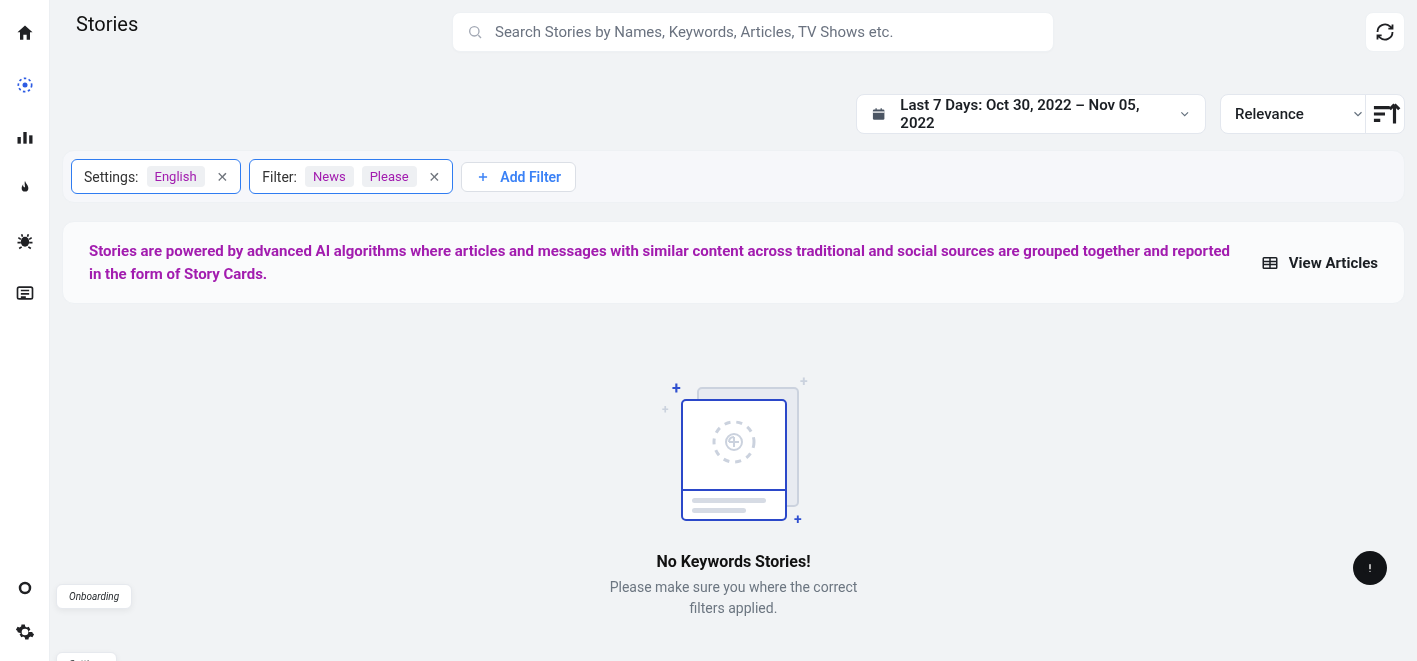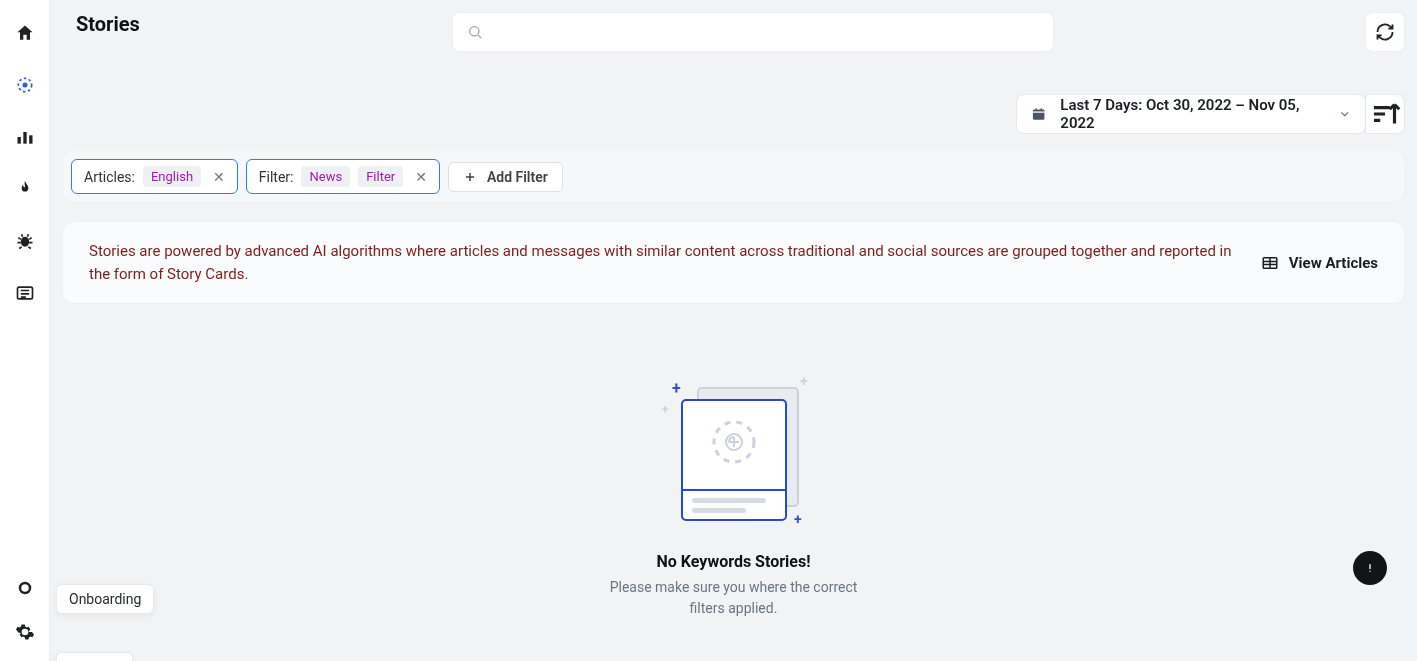--- a/index.html
+++ b/index.html
@@ -14,21 +14,21 @@
   }
   .sidebar .top-icons { display:flex; flex-direction:column; gap:30px; align-items:center; }
   .sidebar .bottom-icons { position:absolute; bottom:18px; left:0; right:0; display:flex; flex-direction:column; align-items:center; gap:22px; }
   .nav-icon { width:22px; height:22px; display:flex; align-items:center; justify-content:center; color:#202124; }
   .nav-icon svg { width:20px; height:20px; }
   .nav-icon.blue { color:#2d5be3; }
 
   .main { position:absolute; left:50px; top:0; right:0; bottom:0; padding:12px 12px 10px 12px; }
 
   .header-row { display:flex; align-items:center; gap:14px; }
-  .page-title { font-size:20px; font-weight:700; margin-left:14px; }
+  .page-title { font-size:20px; font-weight:400; margin-left:14px; }
 
   .search-wrap { margin-left:auto; margin-right:auto; width:602px; }
   .searchbox {
     display:flex; align-items:center; gap:12px;
     background:#fff; border:1px solid #eef1f4; border-radius:8px;
     height:40px; padding:0 14px; color:#6b7380;
     box-shadow:0 1px 2px rgba(0,0,0,0.02);
   }
   .searchbox svg { width:16px; height:16px; color:#a1a7b3; flex-shrink:0; }
   .searchbox .ph { white-space:nowrap; overflow:hidden; text-overflow:ellipsis; font-size:15px; }
@@ -64,39 +64,39 @@
     display:flex; align-items:center; gap:8px;
     background:#fff; border:1.5px solid #2f7cf1; border-radius:6px;
     padding:6px 12px; font-size:14px; color:#333;
   }
   .chip .label { color:#333; }
   .chip .tag { background:#eef0f3; border-radius:4px; padding:3px 8px; font-size:13px; color:#a21caf; }
   .chip .close { color:#70757d; font-size:14px; line-height:1; margin-left:4px; cursor:pointer; }
   .addfilter-btn {
     display:flex; align-items:center; gap:10px;
     background:#fff; border:1px solid #dbdfe6; border-radius:6px;
-    padding:6px 14px; font-size:14px; font-weight:600; color:#404040;
+    padding:6px 14px; font-size:14px; font-weight:600; color:#3b82f6;
   }
   .addfilter-btn svg { width:14px; height:14px; }
 
   .info-bar {
     margin-top:18px; background:#fafbfc; border:1px solid #eef1f4;
     border-radius:12px; padding:18px 26px; display:flex; align-items:center; gap:24px;
   }
-  .info-bar .desc { flex:1; font-size:15px; line-height:1.5; color:#7f1d1d; }
+  .info-bar .desc { flex:1; font-size:15px; line-height:1.5; color:#a21caf;font-weight:bold; }
   .viewarticles-btn { display:flex; align-items:center; gap:10px; font-weight:700; font-size:15px; color:#1b1f24; white-space:nowrap; }
   .viewarticles-btn svg { width:18px; height:18px; }
 
   .empty-state { margin-top:70px; display:flex; flex-direction:column; align-items:center; text-align:center; }
   .empty-title { font-size:16px; font-weight:700; margin-top:18px; }
   .empty-sub { font-size:14px; color:#6c7681; margin-top:6px; line-height:1.5; }
 
   .tooltip {
     position:absolute; background:#fff; border:1px solid #e6e9ee; border-radius:6px;
-    padding:6px 12px; font-size:14px; color:#262a2e; box-shadow:0 2px 6px rgba(0,0,0,0.06);
+    padding:6px 12px; font-size:10px; color:#262a2e; box-shadow:0 2px 6px rgba(0,0,0,0.06);font-style:italic;
   }
 
   .alert-fab {
     position:absolute; right:30px; bottom:76px; width:34px; height:34px;
     background:#121417; border-radius:50%; display:flex; align-items:center; justify-content:center;
     color:#fff;
   }
   .alert-fab svg { width:16px; height:16px; }
 </style>
 </head>
@@ -161,20 +161,21 @@
 
   <div class="header-row">
     <span class="page-title">Stories</span>
 
     <div class="search-wrap" style="position:absolute; left:402px; top:12px;">
       <div class="searchbox">
         <svg viewBox="0 0 24 24" fill="none" stroke="currentColor" stroke-width="2">
             <circle cx="11" cy="11" r="7"></circle>
             <path d="M21 21l-4-4"></path>
           </svg>
+        <span class="ph">Search Stories by Names, Keywords, Articles, TV Shows etc.</span>
       </div>
     </div>
 
     <div class="refresh-btn" style="position:absolute; right:12px; top:12px;">
       <svg viewBox="0 0 24 24" fill="none" stroke="currentColor" stroke-width="2.2">
           <path d="M3 12a9 9 0 0115-6.7L21 8M21 3v5h-5"></path>
           <path d="M21 12a9 9 0 01-15 6.7L3 16M3 21v-5h5"></path>
         </svg>
     </div>
   </div>
@@ -188,38 +189,44 @@
             <path d="M8 3v4M16 3v4" stroke="currentColor" stroke-width="2"></path>
           </svg>
         <span>Last 7 Days: Oct 30, 2022 – Nov 05, 2022</span>
       </div>
       <svg class="chev" viewBox="0 0 24 24" fill="none" stroke="currentColor" stroke-width="2">
           <path d="M6 9l6 6 6-6"></path>
         </svg>
     </div>
 
     <div class="relevance-combo">
+      <div class="dropdown" style="justify-content:space-between;">
+        <span style="font-weight:500;">Relevance</span>
+        <svg class="chev" viewBox="0 0 24 24" fill="none" stroke="currentColor" stroke-width="2">
+            <path d="M6 9l6 6 6-6"></path>
+          </svg>
+      </div>
       <div class="sortdir-btn">
         <svg viewBox="0 0 24 24" fill="none" stroke="currentColor" stroke-width="2">
             <path d="M5 8h10M5 12h7M5 16h4M18 18V6M18 6l-3 3M18 6l3 3"></path>
           </svg>
       </div>
     </div>
   </div>
 
   <div class="filters-bar">
     <div class="chip">
-      <span class="label">Articles:</span>
+      <span class="label">Settings:</span>
       <span class="tag">English</span>
       <span class="close">✕</span>
     </div>
     <div class="chip">
       <span class="label">Filter:</span>
       <span class="tag">News</span>
-      <span class="tag">Filter</span>
+      <span class="tag">Please</span>
       <span class="close">✕</span>
     </div>
     <div class="addfilter-btn">
       <svg viewBox="0 0 24 24" fill="none" stroke="currentColor" stroke-width="2.5">
           <path d="M12 5v14M5 12h14"></path>
         </svg>
       <span>Add Filter</span>
     </div>
   </div>
 

